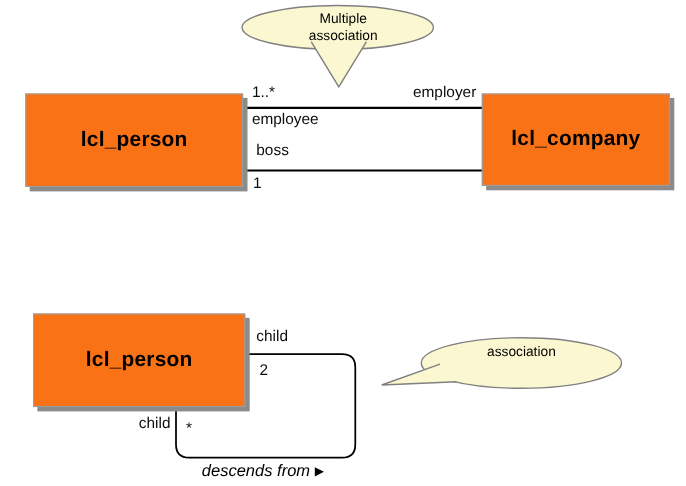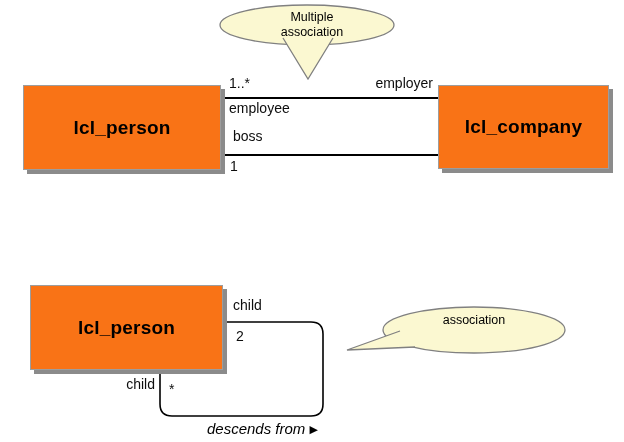--- a/index.html
+++ b/index.html
@@ -12,21 +12,21 @@
     position:absolute;z-index:2;background:#f97316;border:1px solid #9d9d9d;
     box-shadow:4px 4px 0 #8b8b8b;display:flex;align-items:center;justify-content:center;
     font-weight:bold;font-size:19px;letter-spacing:.2px;
   }
   .lbl{position:absolute;z-index:3;font-size:14px;white-space:nowrap;color:#0d0d0d;}
   .role{}
   .ralign{text-align:right;}
   .callout-text{
     position:absolute;z-index:2;text-align:center;font-size:12.5px;line-height:15px;color:#000000;
   }
-  .assoc-name{position:absolute;z-index:3;font-size:15px;font-style:italic;text-align:right;white-space:nowrap;}
+  .assoc-name{position:absolute;z-index:3;font-size:15px;font-style:italic;text-align:center;white-space:nowrap;}
   .dir-arrow{font-style:normal;font-size:11px;position:relative;top:-1px;}
   .line{stroke:#000;stroke-width:2;}
   .loop{fill:none;stroke:#000;stroke-width:1.6;}
   .bubble{fill:#fbf8d1;stroke:#808080;stroke-width:1.3;}
 </style>
 </head>
 <body>
 
 <div id="canvas">
 

